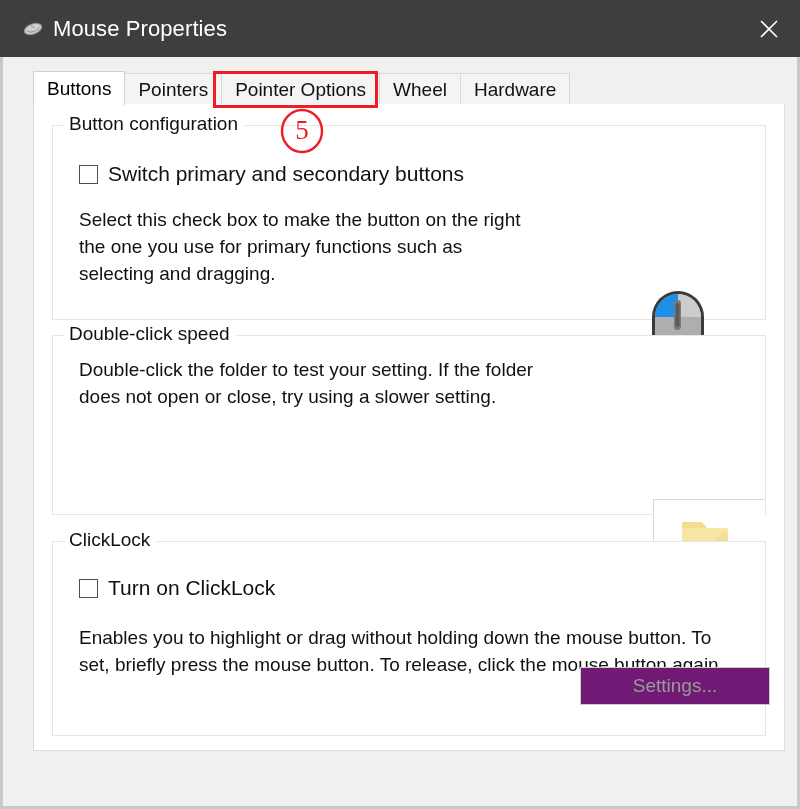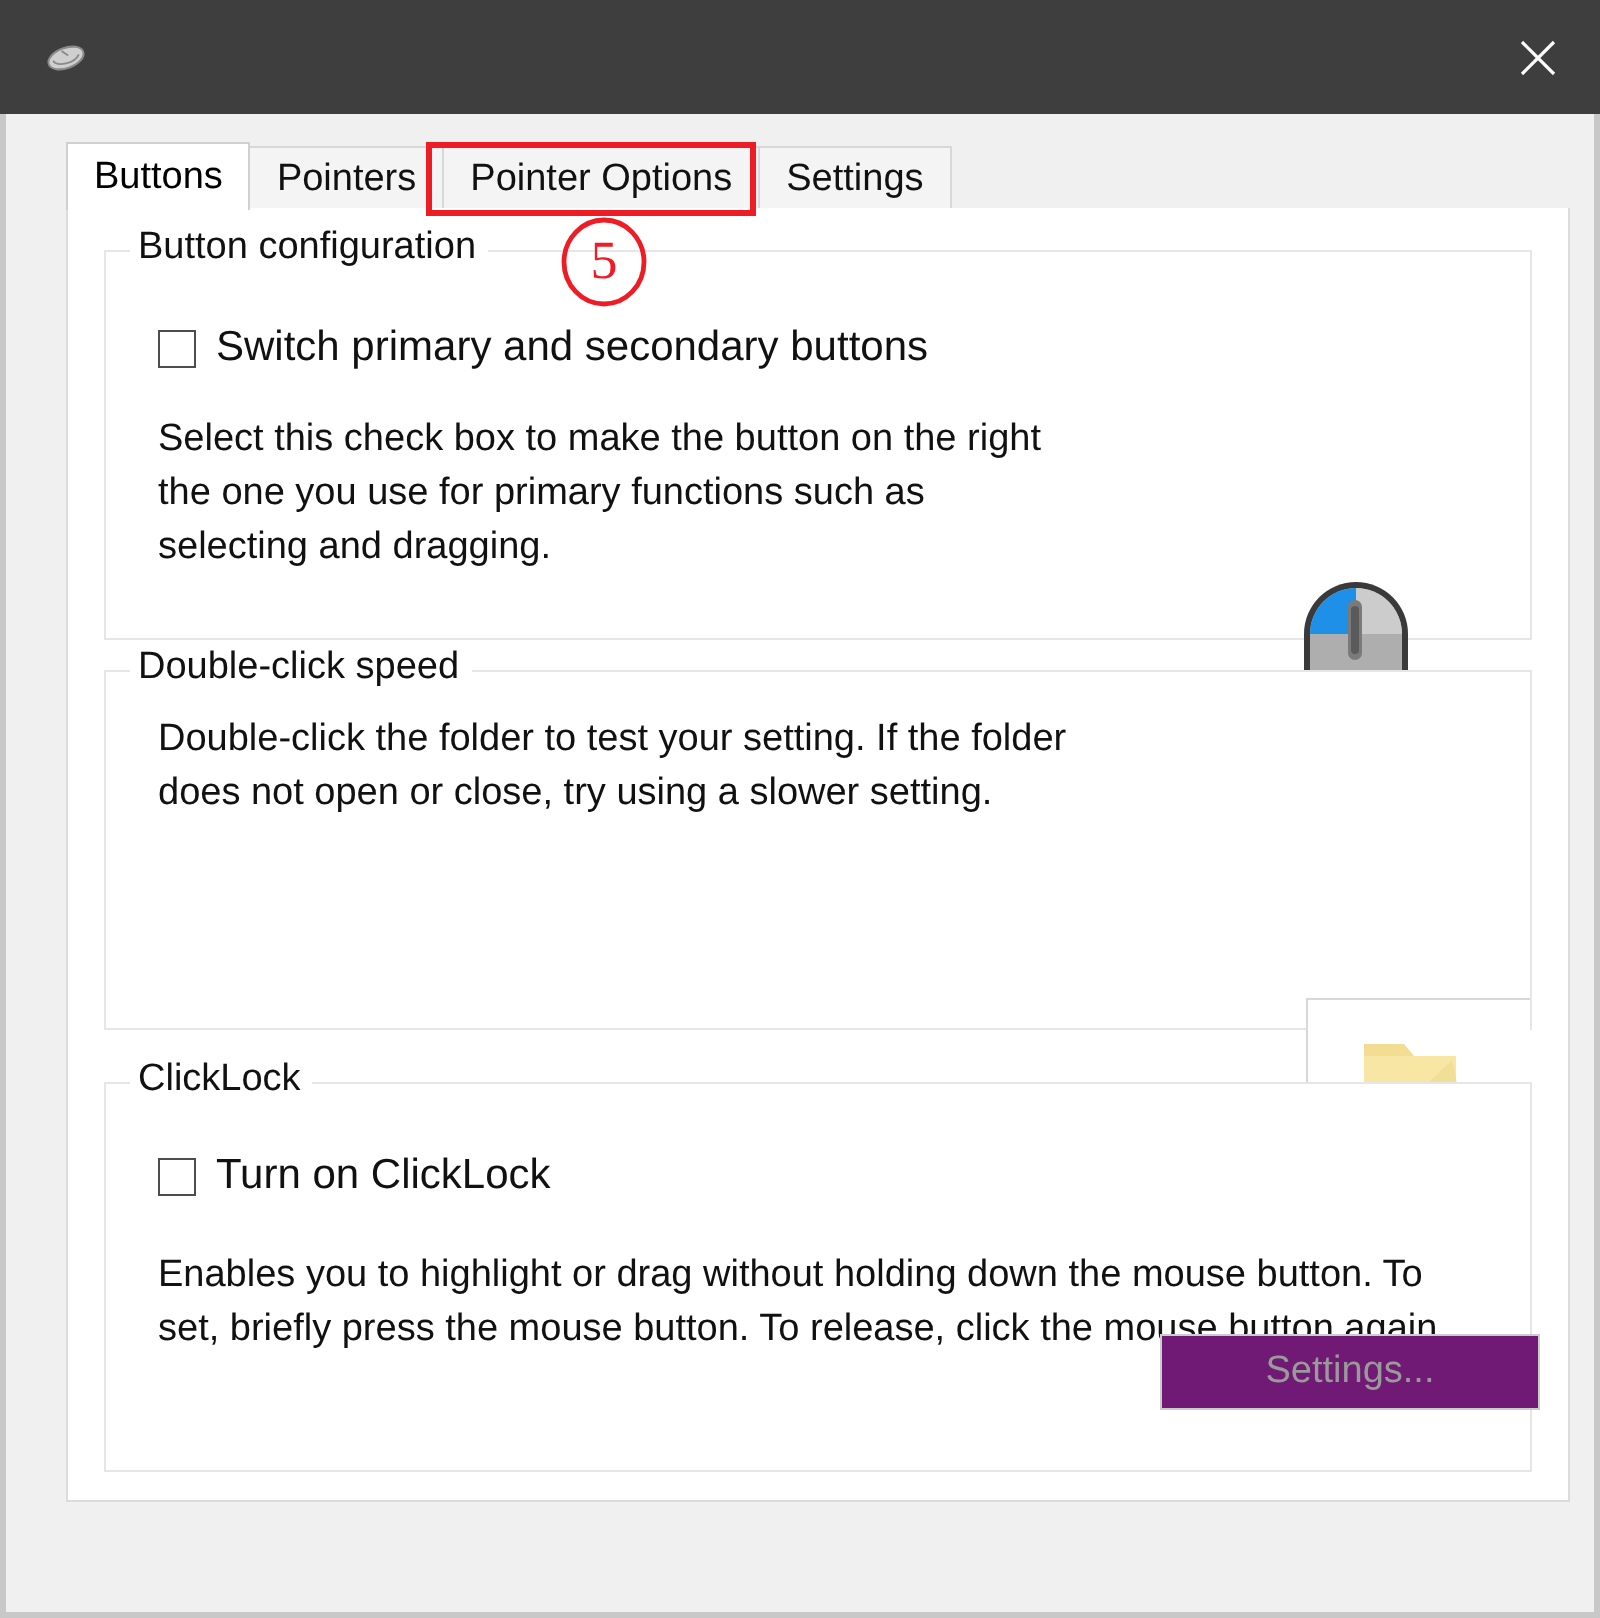--- a/index.html
+++ b/index.html
@@ -312,20 +312,21 @@
 <body>
 
 <div id="window">
 
   <div id="titlebar">
     <svg id="title-icon" viewBox="0 0 24 24">
       <ellipse cx="12" cy="12" rx="10" ry="5.5" transform="rotate(-20 12 12)" fill="#cfcfcf" stroke="#8a8a8a" stroke-width="1.1"></ellipse>
       <path d="M5 13.5 C7 17 17 15 19 10" fill="none" stroke="#8a8a8a" stroke-width="1"></path>
       <path d="M9.5 8.2 L13.2 10.6" stroke="#8a8a8a" stroke-width="1" fill="none"></path>
     </svg>
+    <div id="title-text">Mouse Properties</div>
     <div id="close-button">
       <svg width="22" height="22" viewBox="0 0 22 22">
         <line x1="3" y1="3" x2="19" y2="19" stroke="#ffffff" stroke-width="1.6"></line>
         <line x1="19" y1="3" x2="3" y2="19" stroke="#ffffff" stroke-width="1.6"></line>
       </svg>
     </div>
   </div>
 
   <div id="dialog-body">
 
@@ -333,21 +334,24 @@
       <div class="tab active">
         <span>Buttons</span>
       </div>
       <div class="tab">
         <span>Pointers</span>
       </div>
       <div class="tab">
         <span>Pointer Options</span>
       </div>
       <div class="tab">
-        <span>Settings</span>
+        <span>Wheel</span>
+      </div>
+      <div class="tab">
+        <span>Hardware</span>
       </div>
       <div class="tab filler"></div>
     </div>
 
     <div id="tabpanel">
 
       <div class="groupbox" id="group-buttonconfig">
         <div class="group-legend">Button configuration</div>
 
         <div class="checkrow" style="left:26px; top:36px;">

